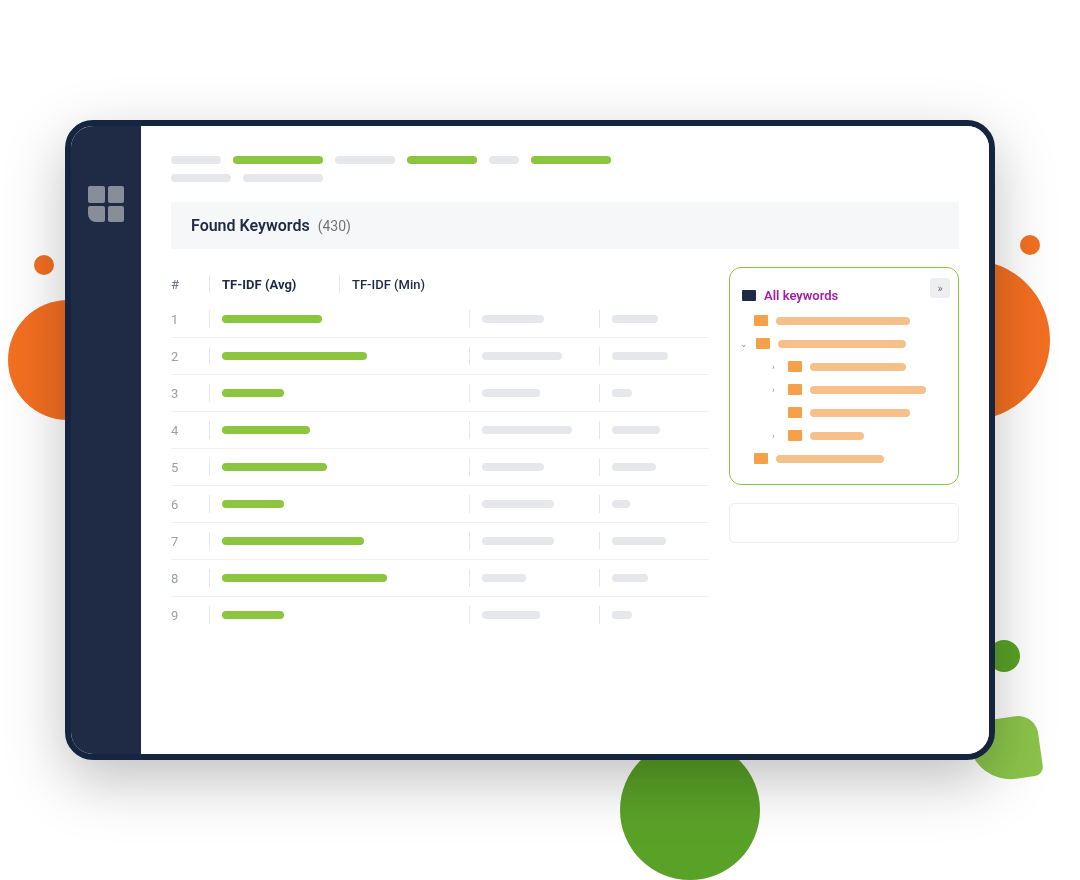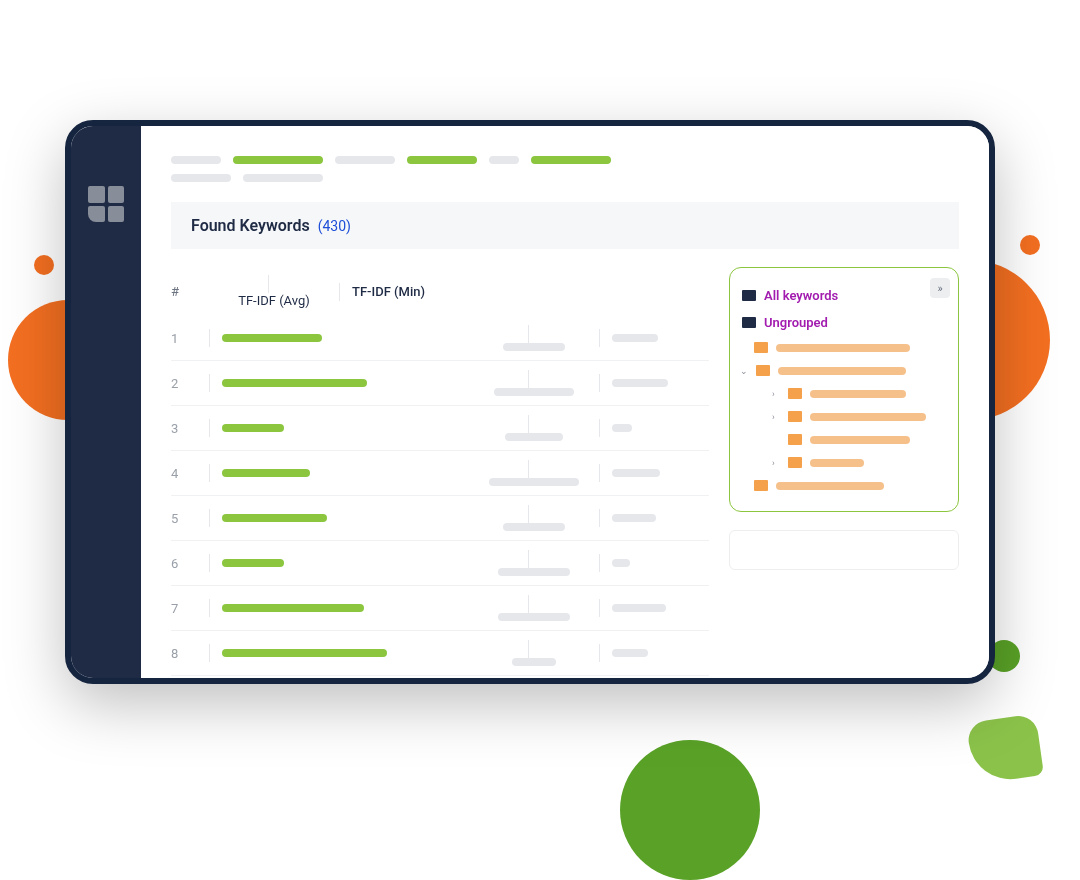--- a/index.html
+++ b/index.html
@@ -84,21 +84,21 @@
   transform: rotate(-8deg);
   z-index: 1;
 }
 
 
 .frame {
   position: absolute;
   left: 65px;
   top: 120px;
   width: 930px;
-  height: 564px;
+  height: 640px;
   border: 6px solid #15243f;
   border-radius: 28px;
   background: #ffffff;
   overflow: hidden;
   z-index: 2;
   box-shadow: 0 20px 60px rgba(0,0,0,0.25);
   display: flex;
 }
 
 
@@ -160,21 +160,21 @@
   align-items: baseline;
   gap: 8px;
 }
 .card-title {
   font-size: 16px;
   font-weight: 600;
   color: #1f2b45;
 }
 .card-count {
   font-size: 14px;
-  color: #1d4ed8;
+  color: #737373;
 }
 
 
 .content {
   display: flex;
   gap: 20px;
   margin-top: 18px;
 }
 
 
@@ -185,21 +185,21 @@
   display: flex;
   align-items: center;
   padding: 8px 0;
 }
 .tcol {
   display: flex;
   align-items: center;
 }
 .tcol-num { width: 38px; font-size: 13px; color: #6b7280; justify-content: flex-start; }
 .tcol-kw { flex: 1.9; font-size: 13px; color: #1f2b45; font-weight: 500; }
-.tcol-avg { width: 130px; font-size: 13px; color: #1f2b45; font-weight: 400; flex-direction: column; }
+.tcol-avg { width: 130px; font-size: 13px; color: #1f2b45; font-weight: 700; }
 .tcol-min { width: 110px; font-size: 13px; color: #1f2b45; font-weight: 500; }
 .vbar {
   width: 1px;
   height: 18px;
   background: #e5e7eb;
   margin-right: 12px;
 }
 
 .trow {
   display: flex;
@@ -466,49 +466,30 @@
               </div>
               <div class="tcol tcol-avg">
                 <span class="vbar"></span>
                 <div class="bar grey" style="width:58px"></div>
               </div>
               <div class="tcol tcol-min">
                 <span class="vbar"></span>
                 <div class="bar grey" style="width:20px"></div>
               </div>
             </div>
-            <div class="trow">
-              <div class="tcol tcol-num">12</div>
-              <div class="tcol tcol-kw">
-                <span class="vbar"></span>
-                <div class="bar green" style="width:170px"></div>
-              </div>
-              <div class="tcol tcol-avg">
-                <span class="vbar"></span>
-                <div class="bar grey" style="width:70px"></div>
-              </div>
-              <div class="tcol tcol-min">
-                <span class="vbar"></span>
-                <div class="bar grey" style="width:26px"></div>
-              </div>
-            </div>
           </div>
       </div>
 
       <div>
         <div class="panel">
           <div class="panel-collapse">»</div>
           <div class="panel-item">
             <span class="folder-icon dark"></span>
             <span class="panel-text">All keywords</span>
           </div>
-          <div class="panel-item">
-            <span class="folder-icon dark"></span>
-            <span class="panel-text">Ungrouped</span>
-          </div>
           <div id="folders">
               <div class="panel-item indent1">
                 <span class="folder-icon orange"></span>
                 <div class="panel-bar" style="width:134px"></div>
               </div>
               <div class="panel-item indent1">
                 <span class="chev" style="margin-left:-14px">⌄</span>
                 <span class="folder-icon orange"></span>
                 <div class="panel-bar" style="width:128px"></div>
               </div>

